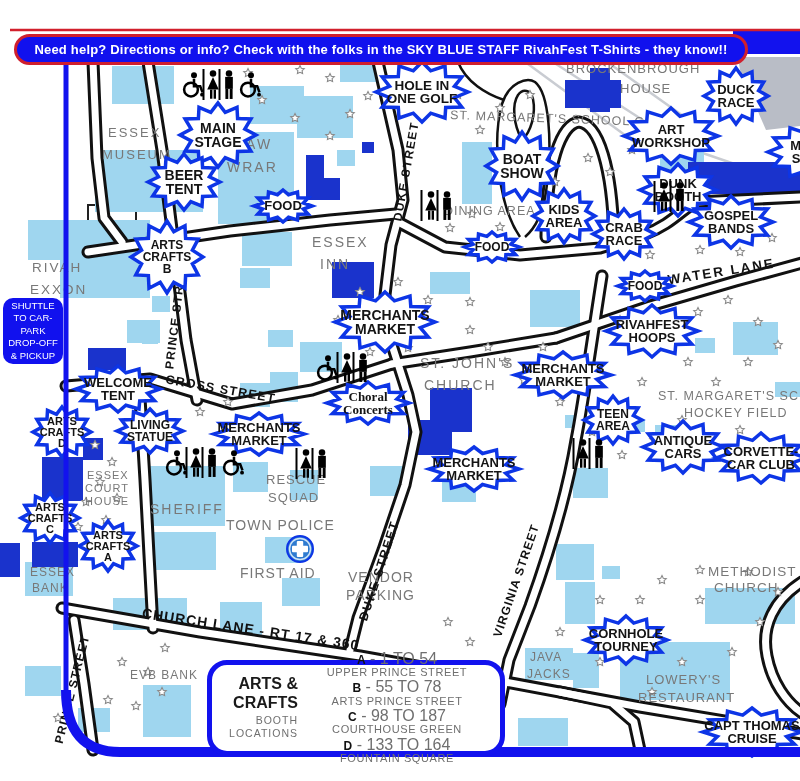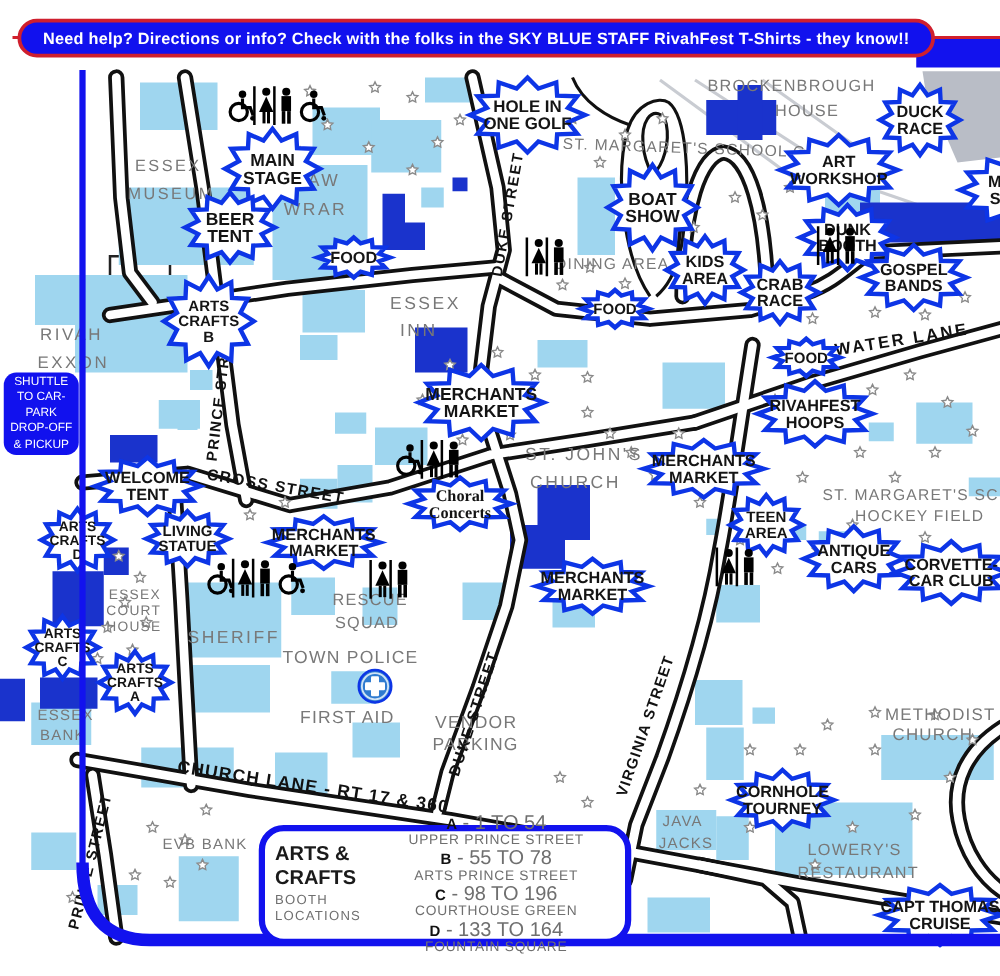--- a/index.html
+++ b/index.html
@@ -1,28 +1,28 @@
 <!DOCTYPE html>
 <html><head>
 <meta charset="utf-8">
 <style>
   html,body{margin:0;padding:0;background:#fff;}
   #stage{position:relative;width:800px;height:781px;background:#fff;overflow:hidden;
          font-family:"Liberation Sans",sans-serif;}
   #map{position:absolute;left:0;top:0;}
-  .banner{position:absolute;left:14px;top:15px;width:728px;height:25px;background:#1111ee;
+  .banner{position:absolute;left:14px;top:34px;width:728px;height:25px;background:#1111ee;
           border:3px solid #cf1f2e;border-radius:16px;color:#fff;font-weight:bold;font-size:13px;
           display:flex;align-items:center;justify-content:center;letter-spacing:0.2px;white-space:nowrap;}
   .shuttle{position:absolute;left:3px;top:298px;width:60px;height:66px;background:#1111ee;
            border-radius:10px;color:#fff;font-size:9.5px;font-weight:normal;text-align:center;
            white-space:pre-line;display:flex;align-items:center;justify-content:center;line-height:1.3;}
   .legend{position:absolute;left:207px;top:660px;width:298px;height:96px;background:#fff;
           border:5px solid #1212ee;border-radius:20px;display:flex;align-items:center;
           padding:3px 8px;box-sizing:border-box;gap:4px;}
-  .leg-left{width:78px;text-align:left;}
+  .leg-left{width:78px;text-align:right;}
   .leg-title{font-size:16px;font-weight:bold;color:#1a1a1a;white-space:pre-line;line-height:1.15;}
   .leg-sub{font-size:10.5px;color:#6f6f6f;white-space:pre-line;letter-spacing:1px;line-height:1.25;margin-top:2px;}
   .leg-mid{flex:1;text-align:center;}
   .leg-entry{line-height:1.02;margin-bottom:1px;}
   .leg-entry .ll{font-weight:bold;color:#111;font-size:12px;}
   .leg-entry .lr{color:#6f6f6f;font-size:16px;}
   .leg-entry .loc{color:#6f6f6f;font-size:11px;letter-spacing:0.6px;}
   .leg-note{width:84px;font-size:10px;color:#6f6f6f;white-space:pre-line;text-align:center;
             letter-spacing:0.4px;line-height:1.4;}
 </style>
@@ -583,17 +583,17 @@
   <div class="legend">
     <div class="leg-left">
       <div class="leg-title">ARTS &amp;
 CRAFTS</div>
       <div class="leg-sub">BOOTH
 LOCATIONS</div>
     </div>
     <div class="leg-mid" id="leg-entries">
         <div class="leg-entry"><span class="ll">A</span><span class="lr"> - 1 TO 54</span><div class="loc">UPPER PRINCE STREET</div></div>
         <div class="leg-entry"><span class="ll">B</span><span class="lr"> - 55 TO 78</span><div class="loc">ARTS PRINCE STREET</div></div>
-        <div class="leg-entry"><span class="ll">C</span><span class="lr"> - 98 TO 196</span><div class="loc">COURTHOUSE GREEN</div></div>
+        <div class="leg-entry"><span class="ll">C</span><span class="lr"> - 98 TO 187</span><div class="loc">COURTHOUSE GREEN</div></div>
         <div class="leg-entry"><span class="ll">D</span><span class="lr"> - 133 TO 164</span><div class="loc">FOUNTAIN SQUARE</div></div>
       </div>
   </div>
 </div>
 
 </body></html>

